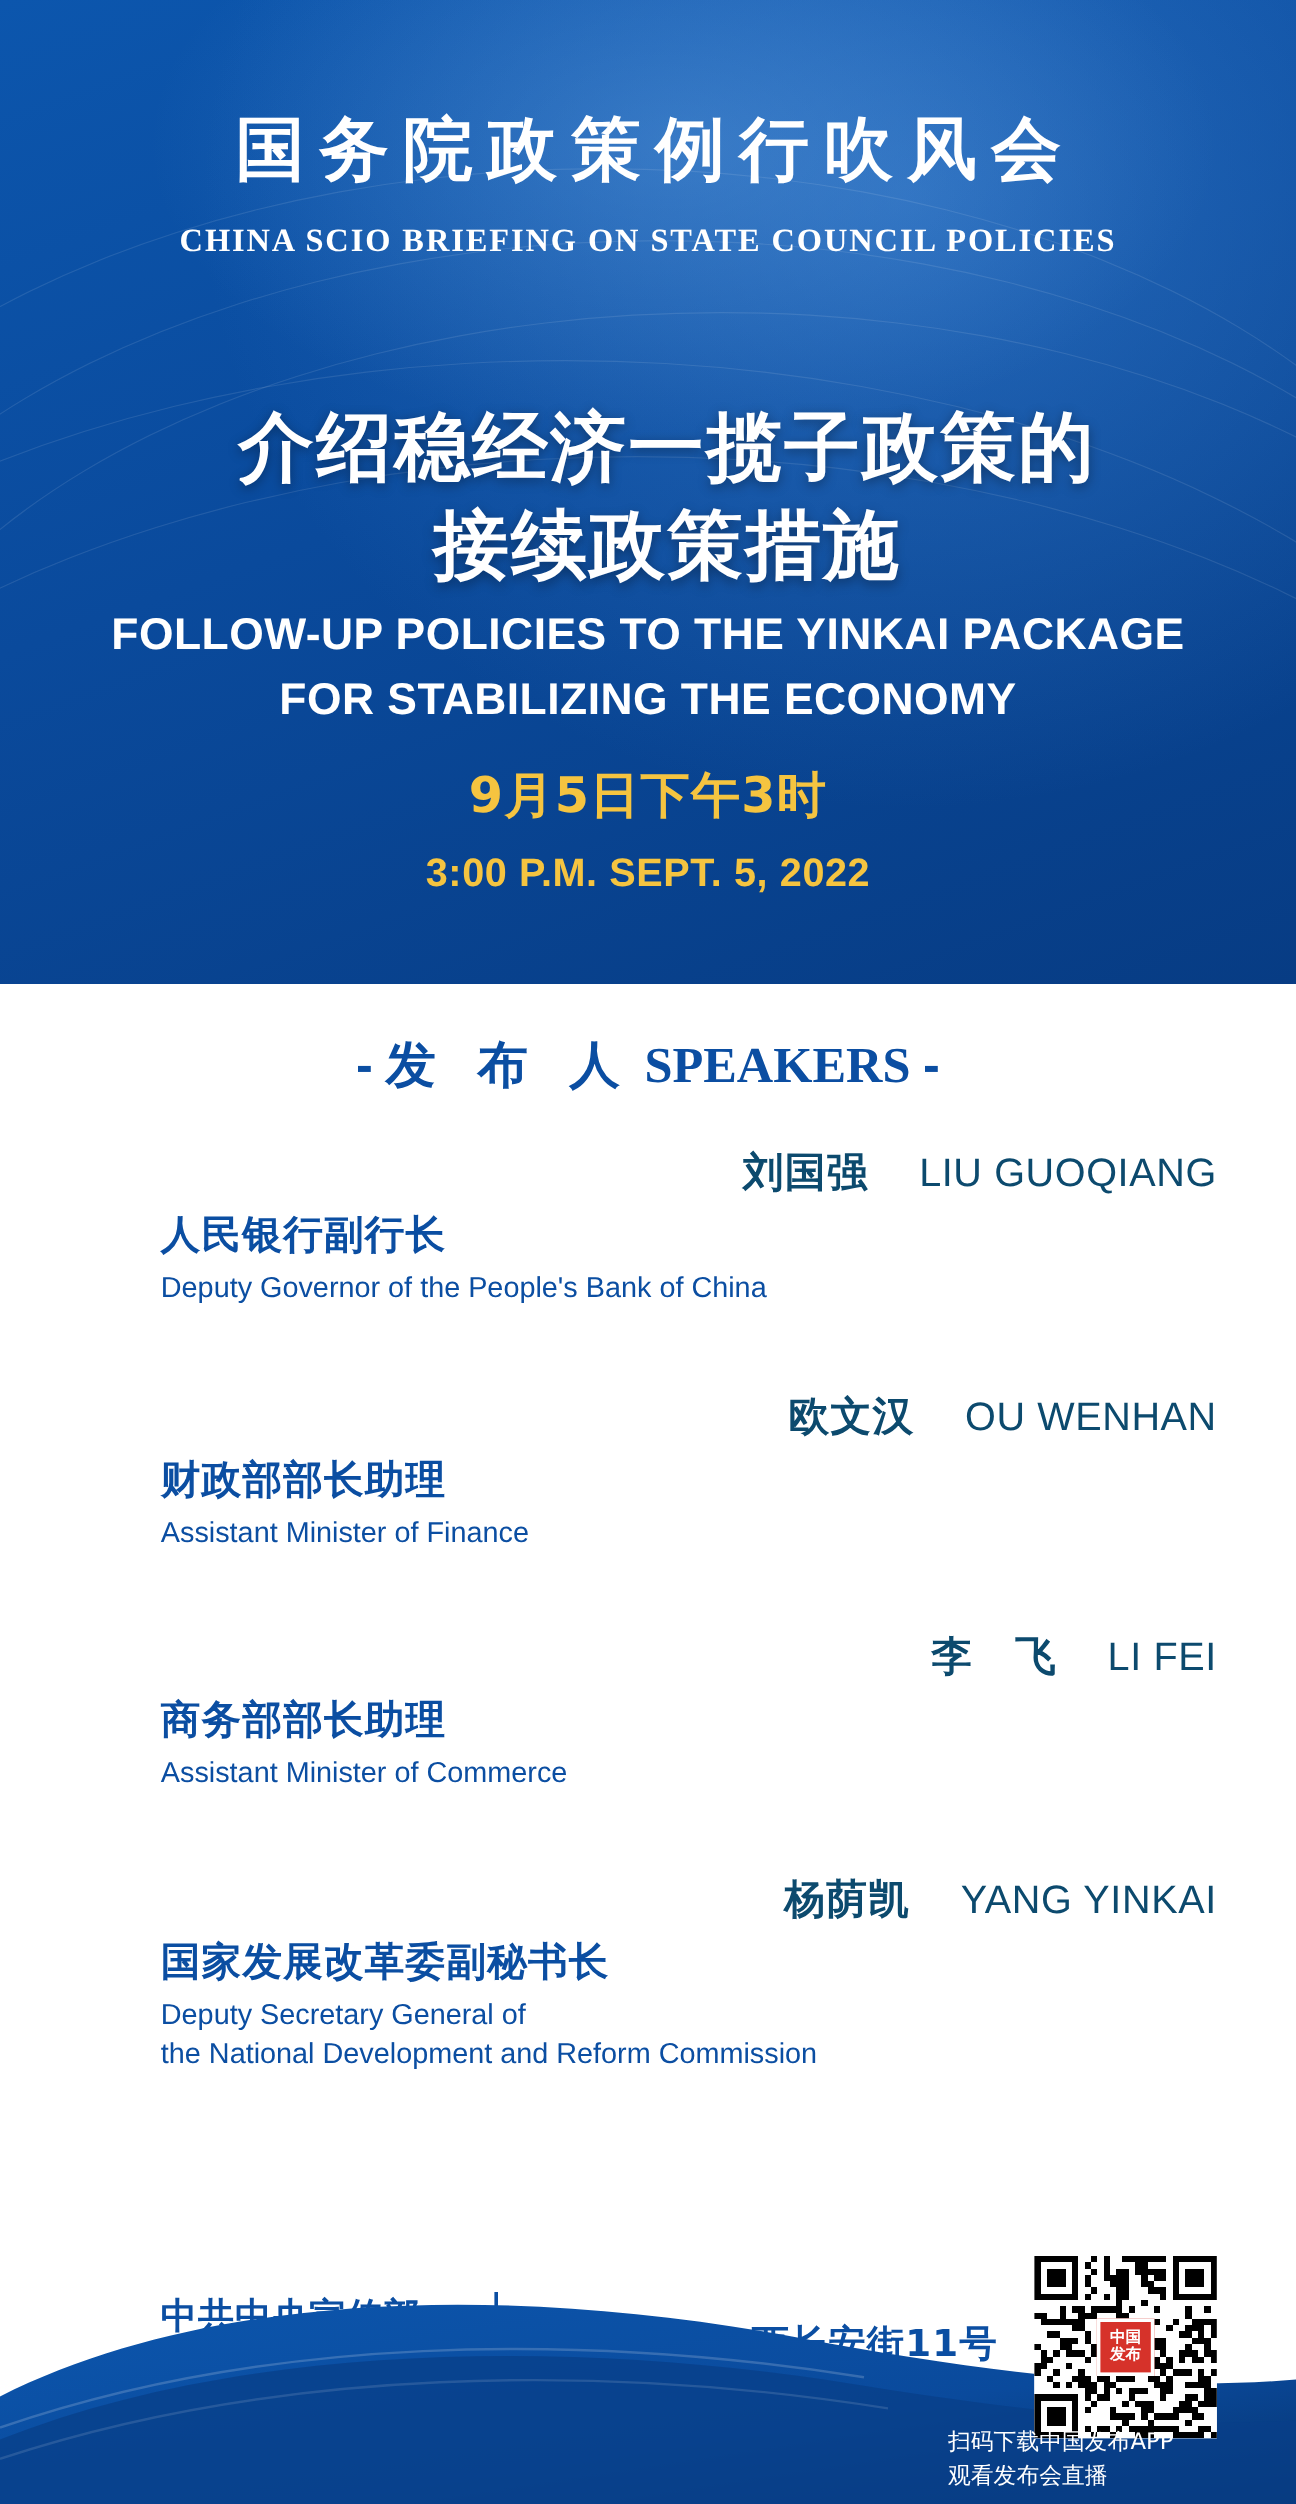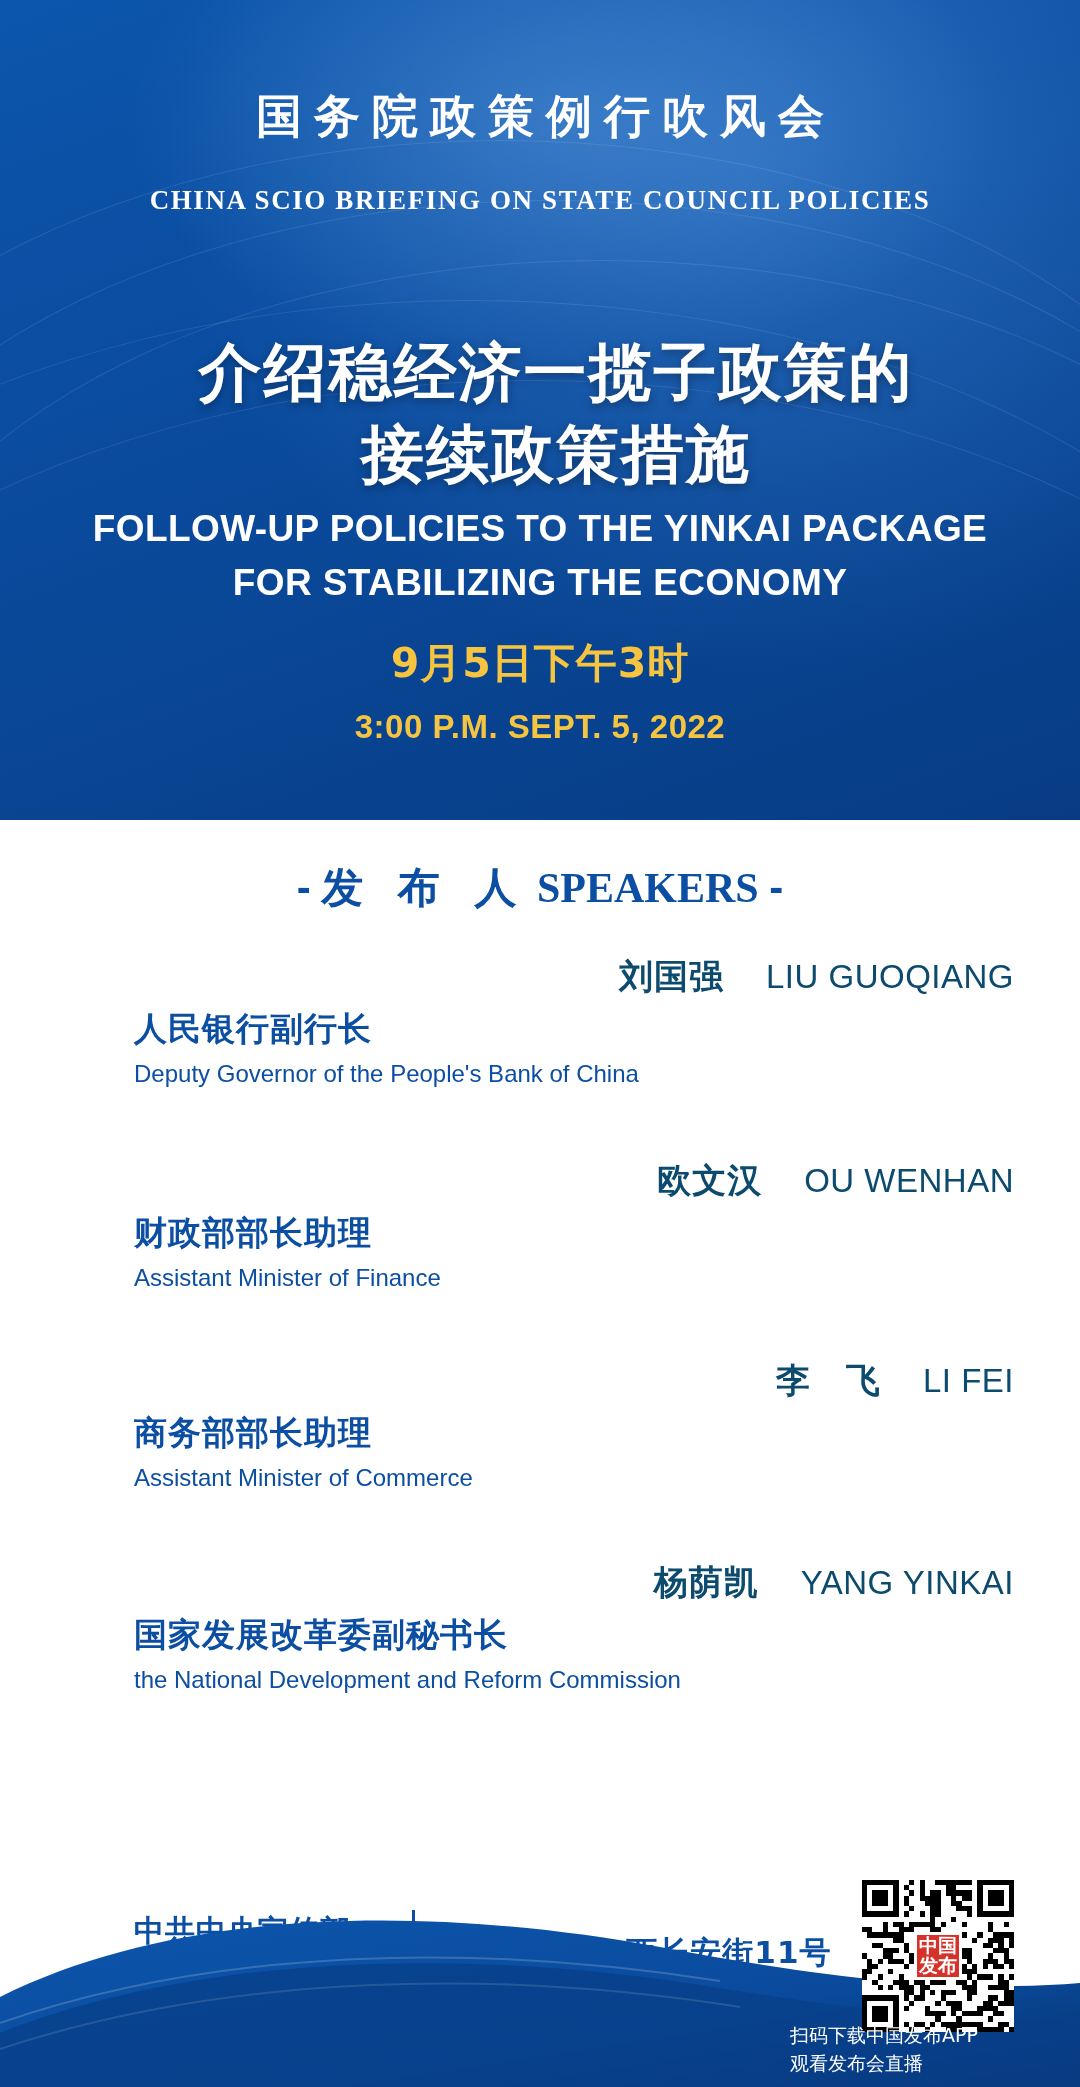--- a/index.html
+++ b/index.html
@@ -46,21 +46,21 @@
     background: radial-gradient(ellipse at center, rgba(120,180,240,0.30) 0%, rgba(120,180,240,0) 70%);
   }
 
   .header-cn {
     position: absolute;
     top: 86px; left: 0; width: 1080px;
     text-align: center;
     color: #ffffff;
     font-family: "Liberation Serif", serif;
     font-weight: bold;
-    font-size: 46px;
+    font-size: 58px;
     letter-spacing: 12px;
     text-indent: 12px;
   }
   .header-en {
     position: absolute;
     top: 185px; left: 0; width: 1080px;
     text-align: center;
     color: #ffffff;
     font-family: "Liberation Serif", serif;
     font-weight: bold;
@@ -253,21 +253,21 @@
     display: block;
   }
   .qr-center {
     position: absolute;
     left: 50%; top: 50%;
     transform: translate(-50%, -50%);
     width: 42px; height: 42px;
     background: #d6322a;
     color: #ffffff;
     font-family: "DejaVu Sans", sans-serif;
-    font-size: 19px;
+    font-size: 13px;
     font-weight: bold;
     line-height: 1.05;
     display: flex;
     flex-direction: column;
     align-items: center;
     justify-content: center;
     border: 3px solid #ffffff;
     letter-spacing: 0px;
   }
   .qr-caption {
@@ -347,20 +347,21 @@
       <div class="sp-title-cn">商务部部长助理</div>
       <div class="sp-title-en">Assistant Minister of Commerce</div>
     </div>
 
     <div class="speaker" id="sp3">
       <div class="sp-row1">
         <span class="name-cn">杨荫凯</span><span class="name-en">YANG YINKAI</span>
       </div>
       <div class="sp-title-cn">国家发展改革委副秘书长</div>
       <div class="sp-title-en" id="sp3-title-en">
+          <div>Deputy Secretary General of</div>
           <div>the National Development and Reform Commission</div>
         </div>
     </div>
 
     <div class="footer-block">
       <div class="org-cn">
         <div>中共中央宣传部</div>
         <div>国务院新闻办公室</div>
       </div>
       <div class="org-divider"></div>

